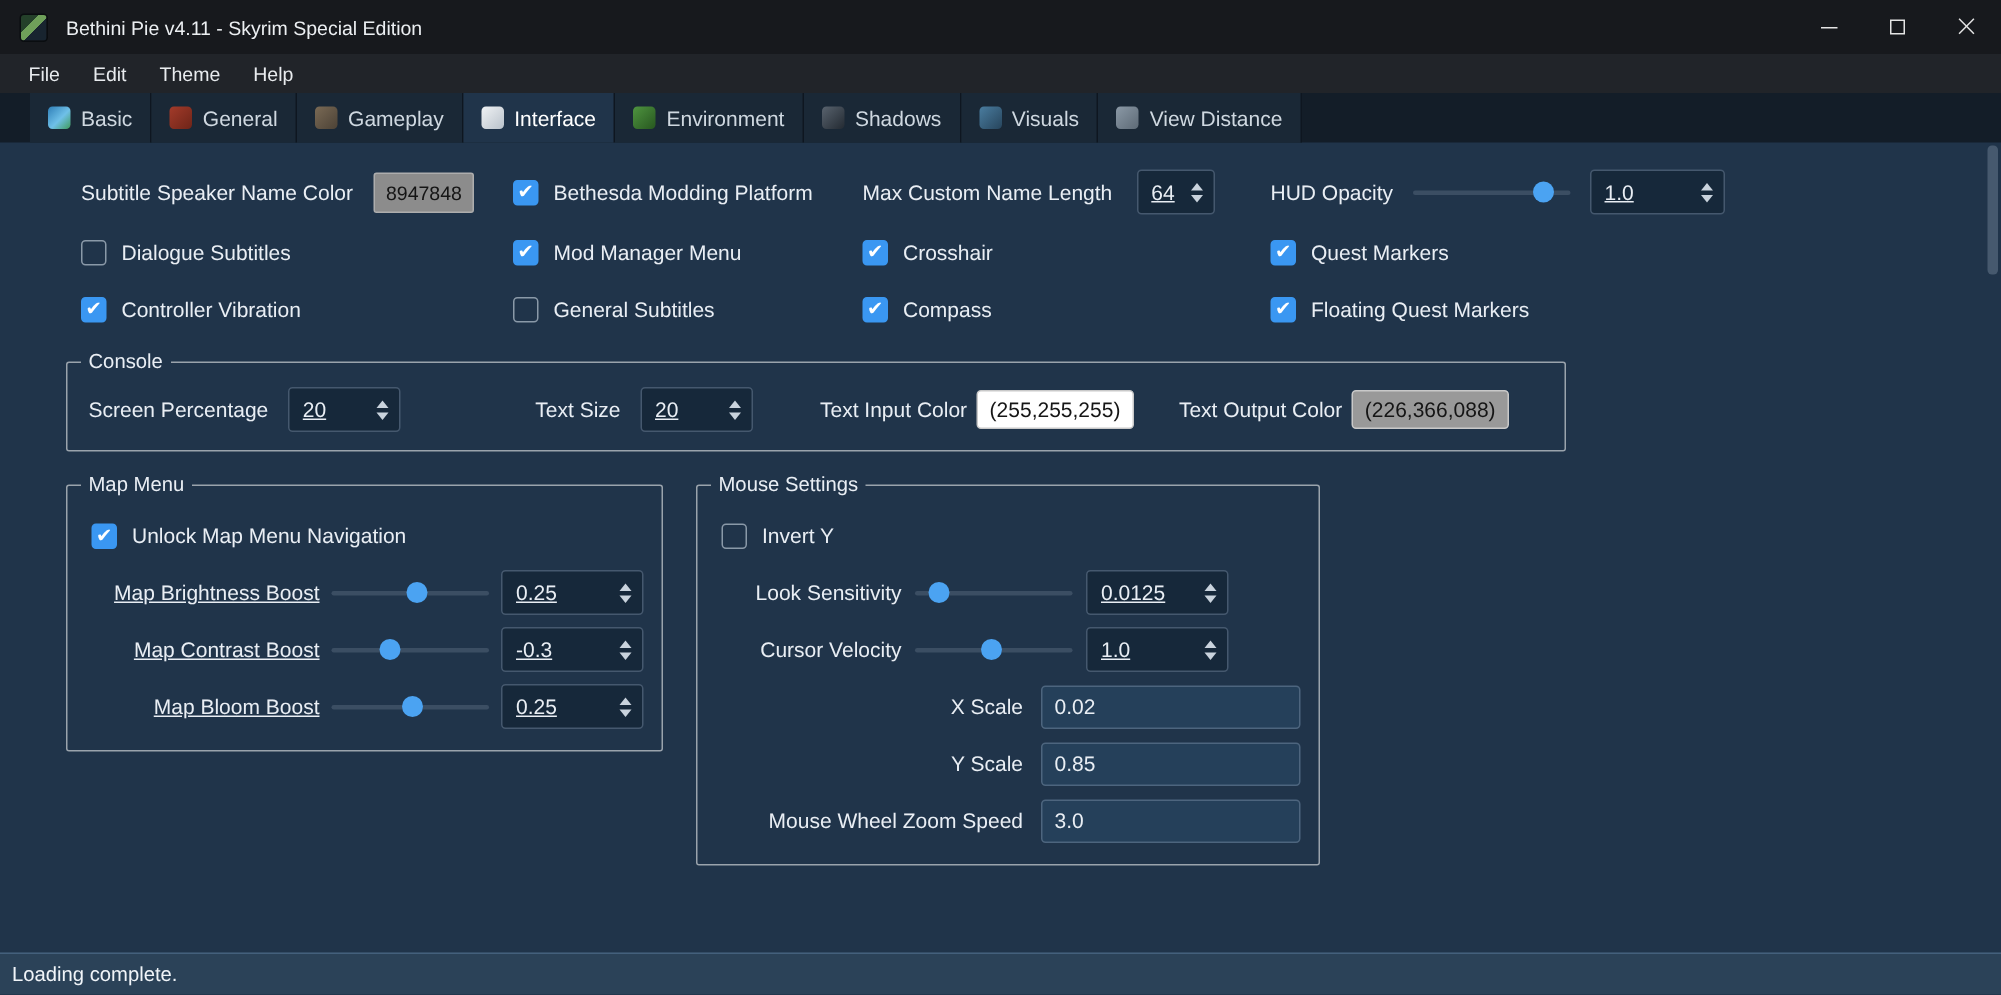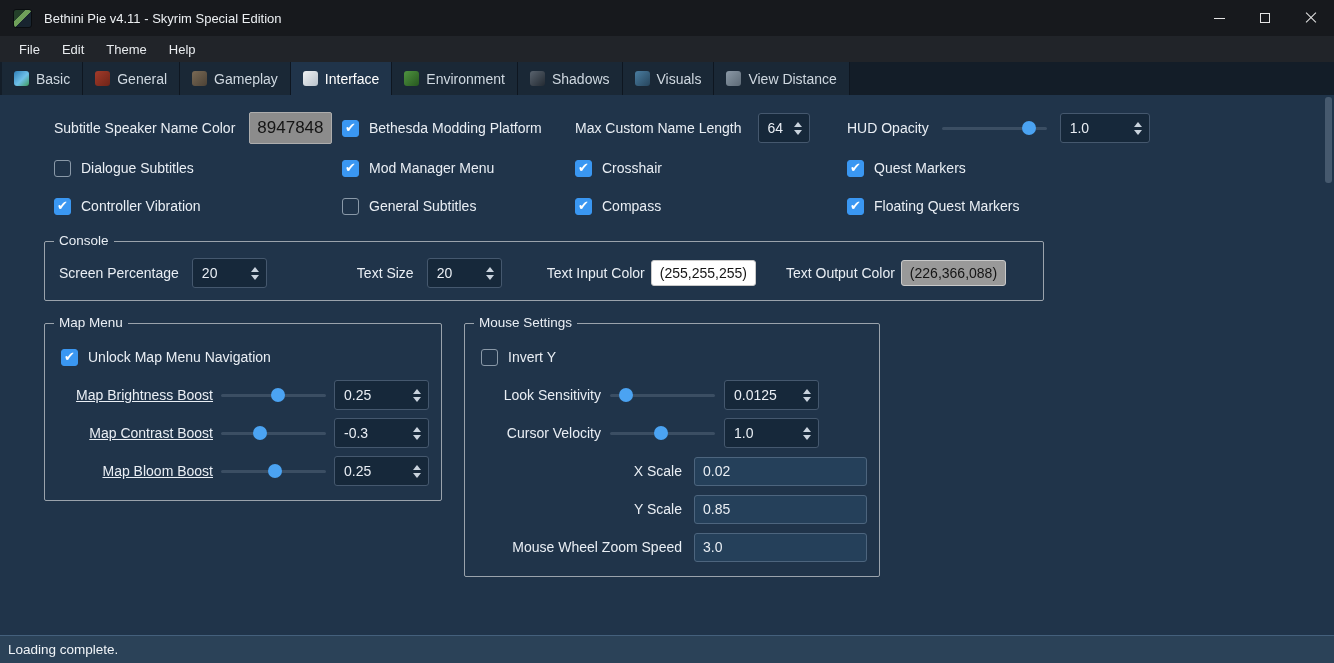--- a/index.html
+++ b/index.html
@@ -32,21 +32,21 @@
   .icon-close{position:relative;width:12px;height:12px;}
   .icon-close::before,.icon-close::after{content:"";position:absolute;left:-1px;top:5px;width:14px;height:1px;background:#e4e4e4;}
   .icon-close::before{transform:rotate(45deg);}
   .icon-close::after{transform:rotate(-45deg);}
 
   
   .menubar{height:26px;background:var(--menubar);display:flex;align-items:center;padding-left:8px;}
   .menu-item{font-size:13px;color:#e8ebee;padding:4px 11px;cursor:default;}
 
   
-  .tabbar{height:33px;background:var(--tabstrip);display:flex;align-items:stretch;padding-left:2px;}
+  .tabbar{height:33px;background:var(--tabstrip);display:flex;align-items:stretch;padding-left:20px;}
   .tab{display:flex;align-items:center;gap:7px;padding:0 12px;background:var(--tab-inactive);
     border-right:1px solid #0e1620;color:var(--muted);font-size:14px;cursor:default;}
   .tab.checked{background:var(--content);color:#fff;}
   .ticon{width:15px;height:15px;border-radius:3px;display:inline-block;}
   .ti-basic{background:linear-gradient(135deg,#2f7fb8,#6fc0e8 55%,#3f9b5a);}
   .ti-general{background:linear-gradient(135deg,#a33b2a,#6e2418);}
   .ti-gameplay{background:linear-gradient(135deg,#7a6a55,#4c4236);}
   .ti-interface{background:linear-gradient(135deg,#f0f2f4,#b9c2cb);}
   .ti-environment{background:linear-gradient(135deg,#4f9440,#27571f);}
   .ti-shadows{background:linear-gradient(135deg,#59636e,#232a32);}
@@ -63,35 +63,35 @@
 
   
   .check-row{display:flex;align-items:center;gap:10px;cursor:default;}
   .cb{width:17px;height:17px;border-radius:3px;border:1px solid #8a99a8;background:transparent;
     position:relative;flex:0 0 auto;}
   .check-row.checked .cb{background:var(--accent);border-color:var(--accent);}
   .check-row.checked .cb::after{content:"\2714";position:absolute;left:2px;top:-1px;font-size:13px;color:#fff;}
 
   
   .spin{display:flex;align-items:center;background:var(--spin-bg);border:1px solid var(--spin-border);
-    border-radius:3px;height:30px;padding-left:9px;flex:0 0 auto;}
+    border-radius:3px;height:30px;padding-left:9px;flex:0 0 auto;text-decoration:underline;}
   .spin-val{flex:1;font-size:14px;color:var(--text);}
   .arrows{display:flex;flex-direction:column;justify-content:center;gap:3px;padding:0 7px;}
   .arr-up{width:0;height:0;border-left:4px solid transparent;border-right:4px solid transparent;border-bottom:5px solid #c9d3dd;}
   .arr-down{width:0;height:0;border-left:4px solid transparent;border-right:4px solid transparent;border-top:5px solid #c9d3dd;}
   .w52{width:52px;} .w75{width:75px;} .w90{width:90px;} .w95{width:95px;}
 
   
   .slider{position:relative;width:105px;height:16px;flex:0 0 auto;}
   .slider .track{position:absolute;left:0;right:0;top:7px;height:3px;background:#3b4e63;border-radius:2px;}
   .slider .handle{position:absolute;top:1px;width:14px;height:14px;border-radius:50%;background:#4ba3f2;
     left:calc((100% - 14px) * var(--p,50) / 100);}
 
   
-  .color-btn{border:1px solid #adadad;border-radius:2px;color:#151515;font-size:17px;
+  .color-btn{border:1px solid #adadad;border-radius:2px;color:#151515;font-size:13px;
     padding:5px 7px;cursor:default;white-space:nowrap;}
   .io-btn{font-size:14px;padding:4px 8px;border-radius:3px;border:1px solid #c9c9c9;}
 
   
   .group{position:relative;border:1px solid var(--group-border);border-radius:2px;}
   .group-title{position:absolute;top:-9px;left:9px;background:var(--content);padding:0 5px;font-size:13.5px;color:var(--text);}
   .console-group{margin:16px 0 0 12px;width:1000px;padding:16px 14px 12px 14px;display:flex;align-items:center;}
   .pair{display:flex;align-items:center;gap:13px;}
   .pair.m90{margin-left:90px;} .pair.m45{margin-left:45px;} .pair.m30{margin-left:30px;}
 

